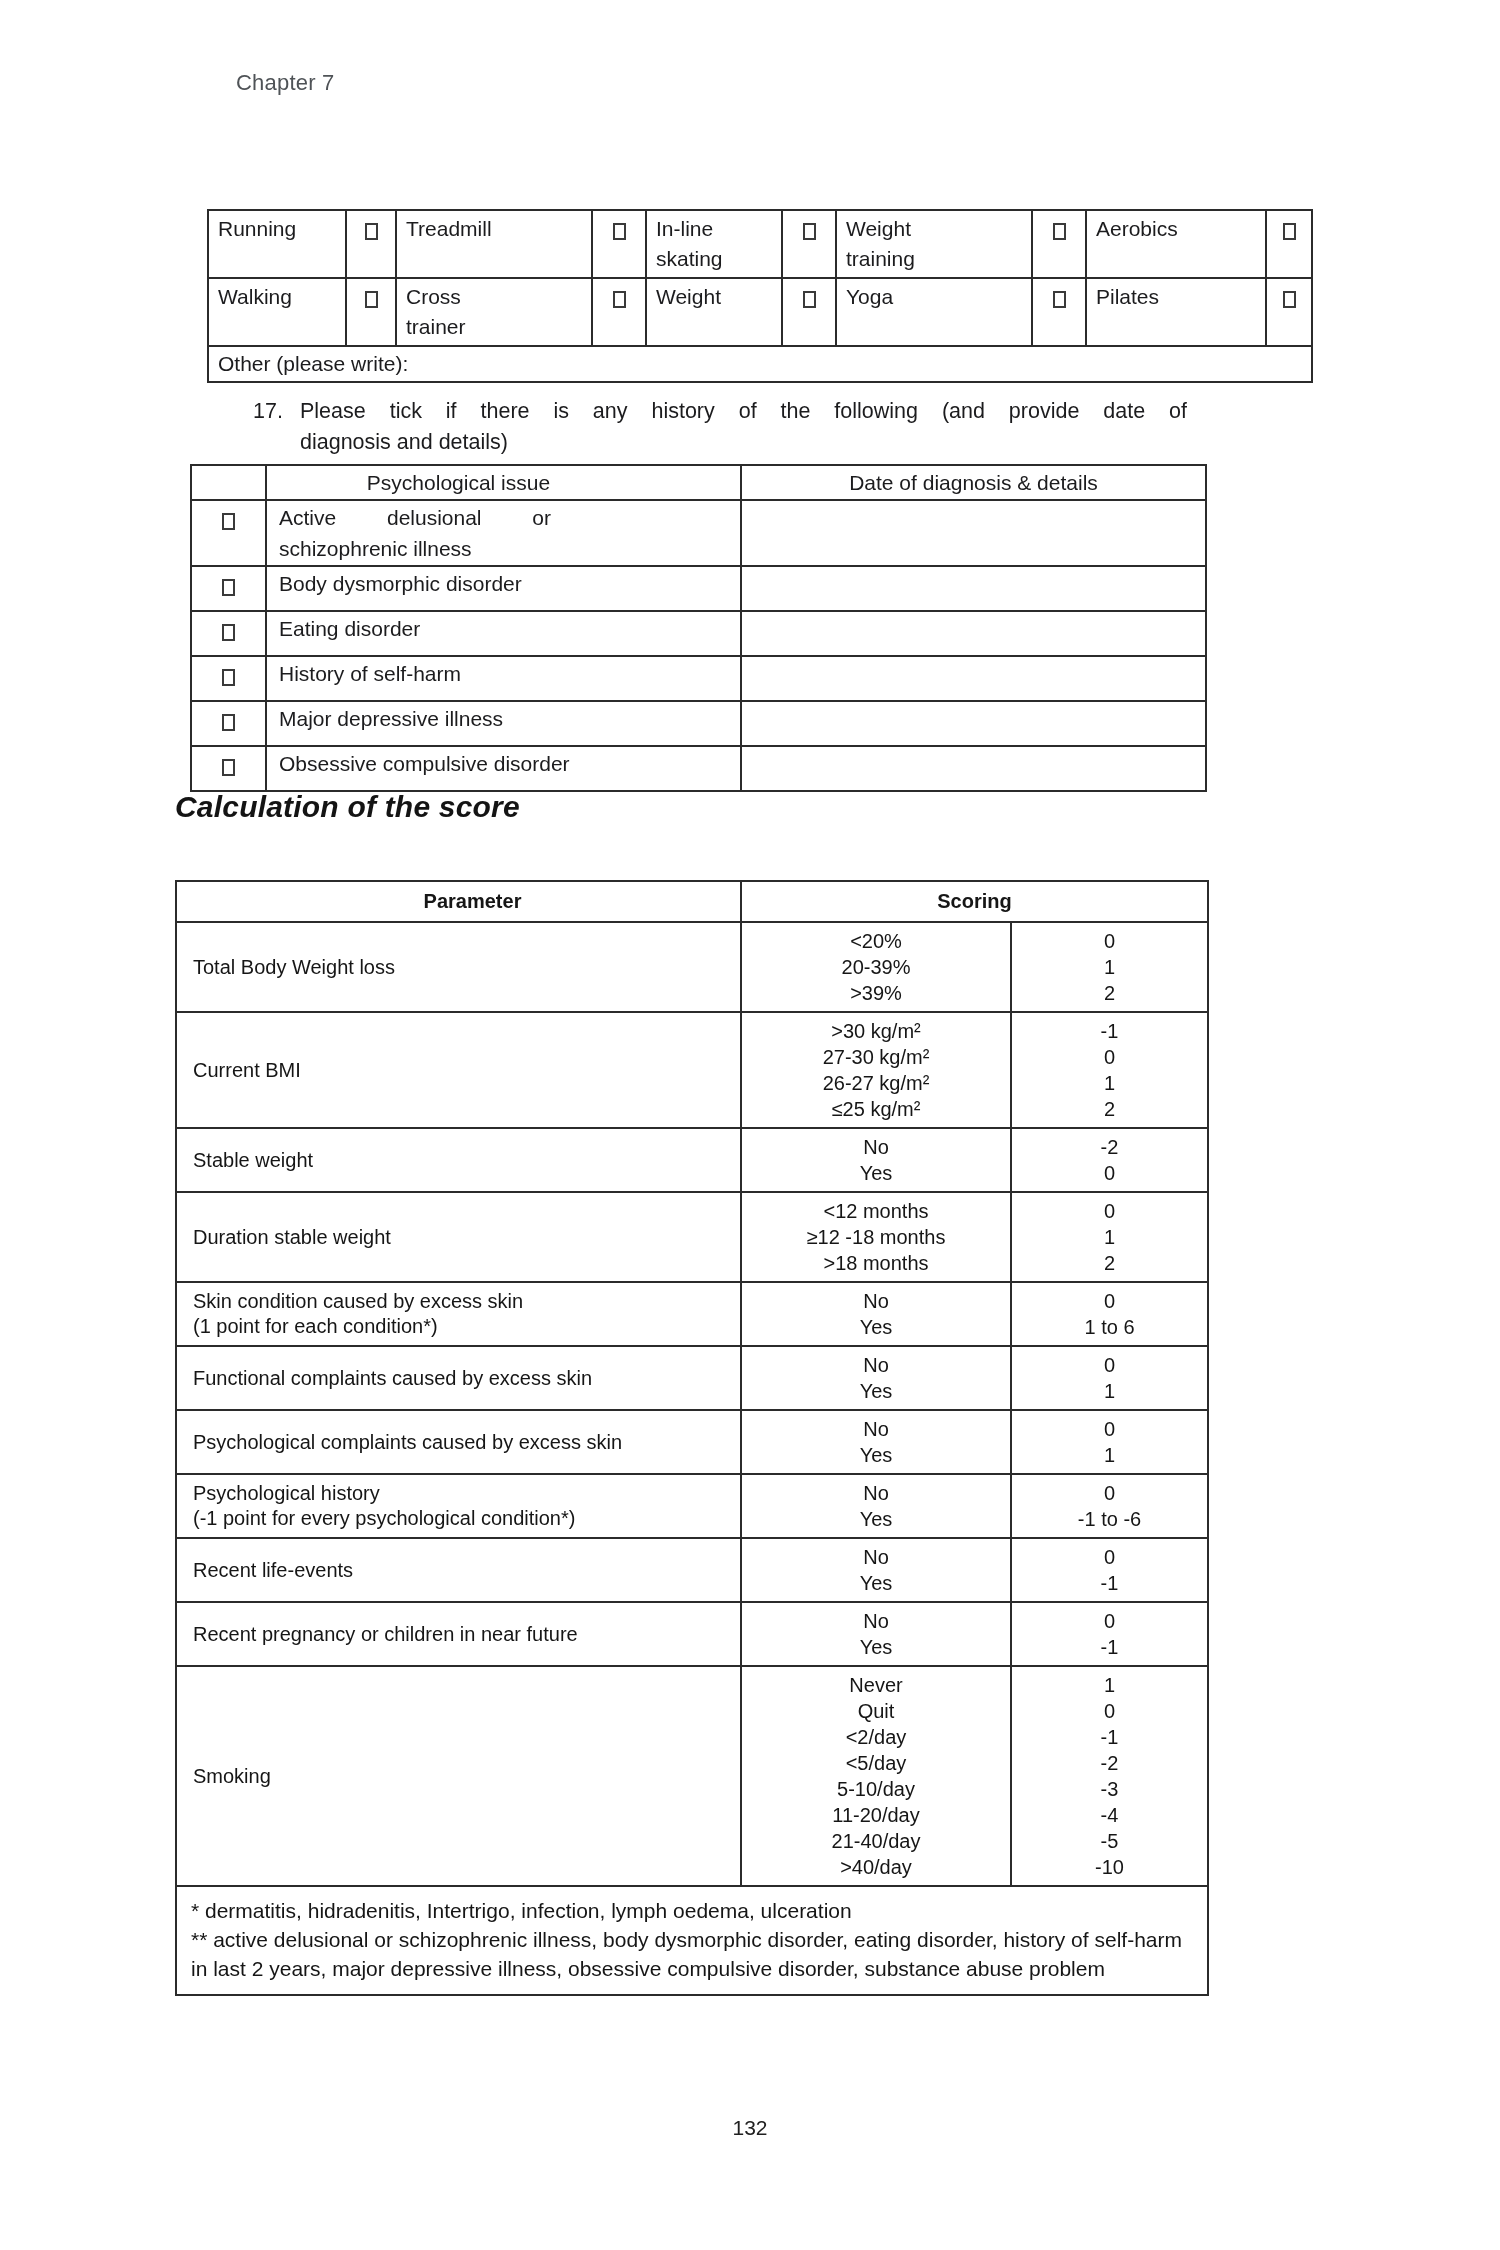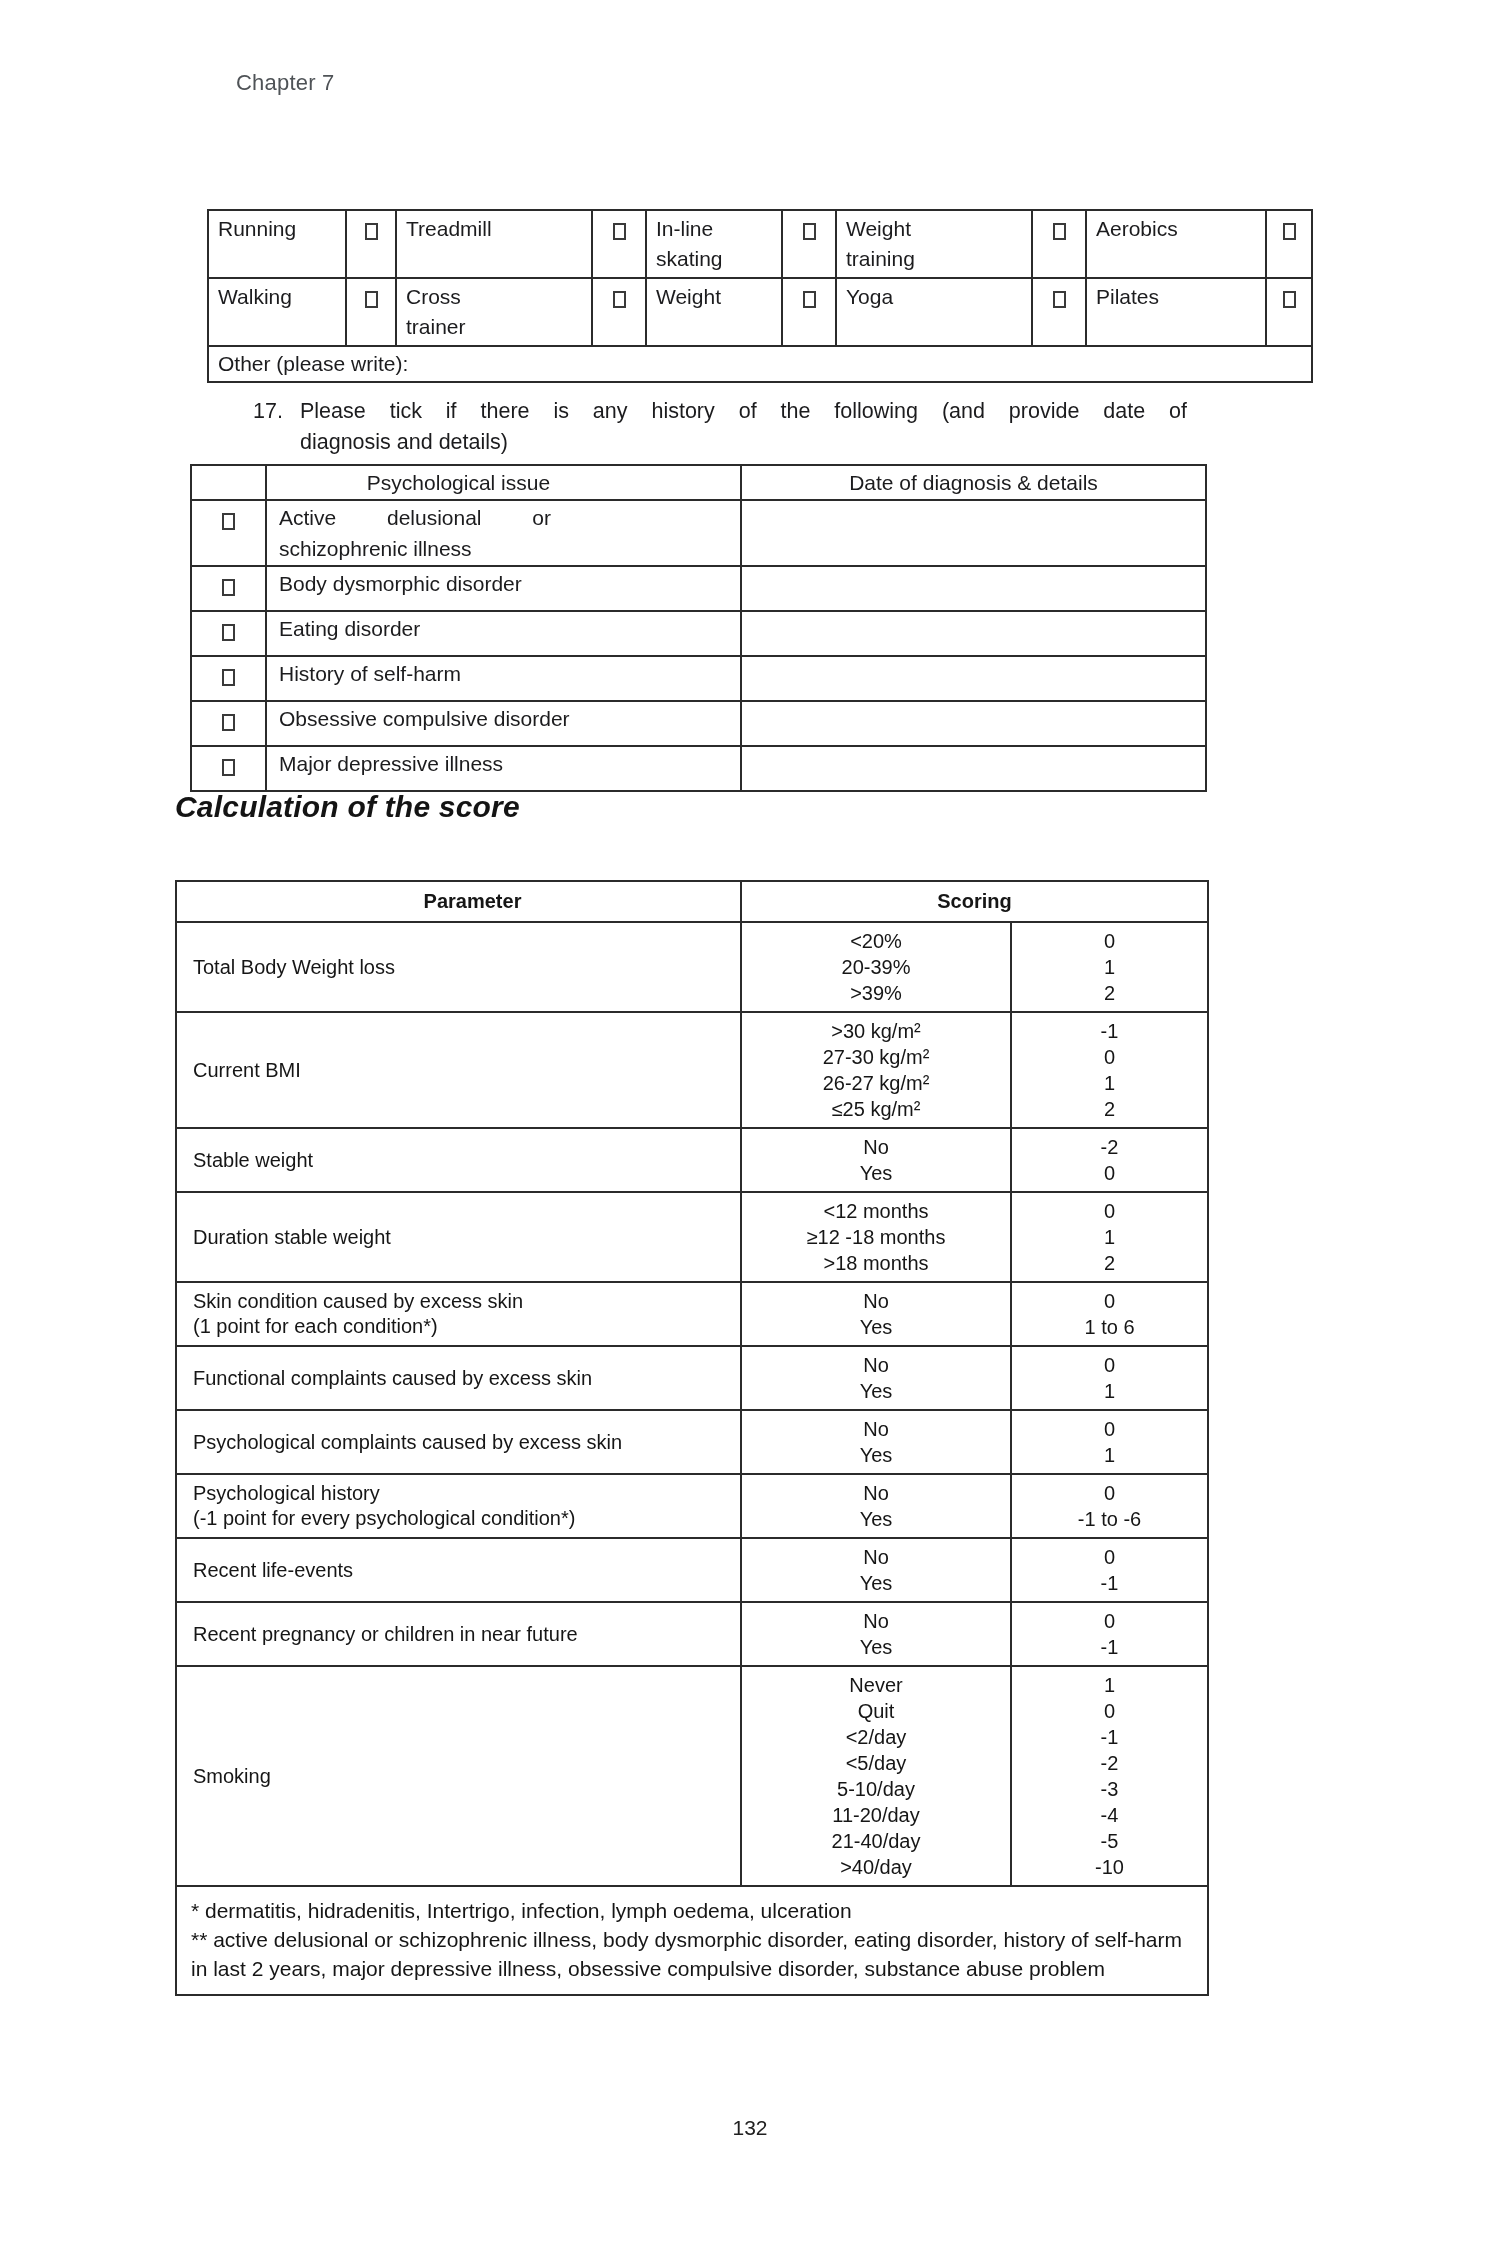--- a/index.html
+++ b/index.html
@@ -181,28 +181,28 @@
     <tr>
       <td class="cbcol"><span class="cb"></span></td>
       <td class="issue">
         <div>History of self-harm</div>
       </td>
       <td class="details"></td>
     </tr>
     <tr>
       <td class="cbcol"><span class="cb"></span></td>
       <td class="issue">
+        <div>Major depressive illness</div>
+      </td>
+      <td class="details"></td>
+    </tr>
+    <tr>
+      <td class="cbcol"><span class="cb"></span></td>
+      <td class="issue">
         <div>Obsessive compulsive disorder</div>
-      </td>
-      <td class="details"></td>
-    </tr>
-    <tr>
-      <td class="cbcol"><span class="cb"></span></td>
-      <td class="issue">
-        <div>Major depressive illness</div>
       </td>
       <td class="details"></td>
     </tr>
   </tbody>
     </table>
 
   <div class="score-heading">Calculation of the score</div>
 
   <table class="score">
     <colgroup>

